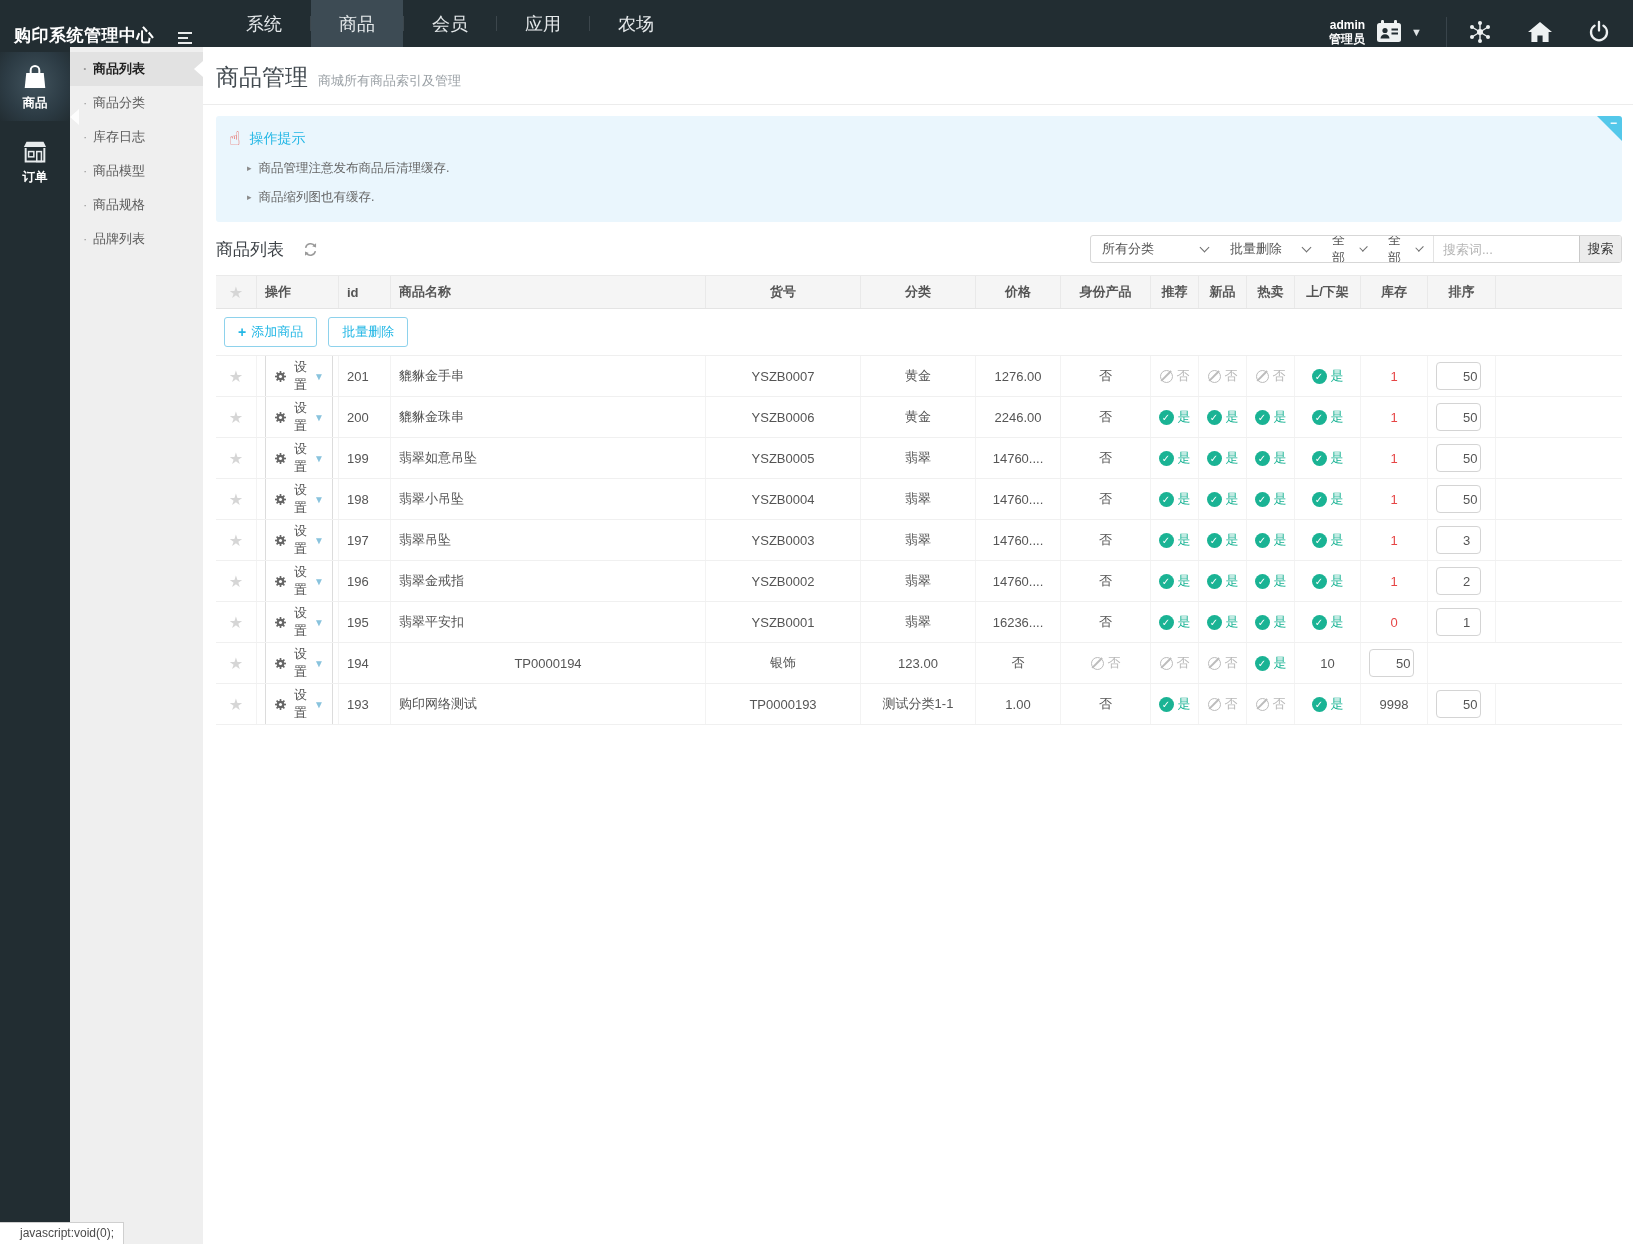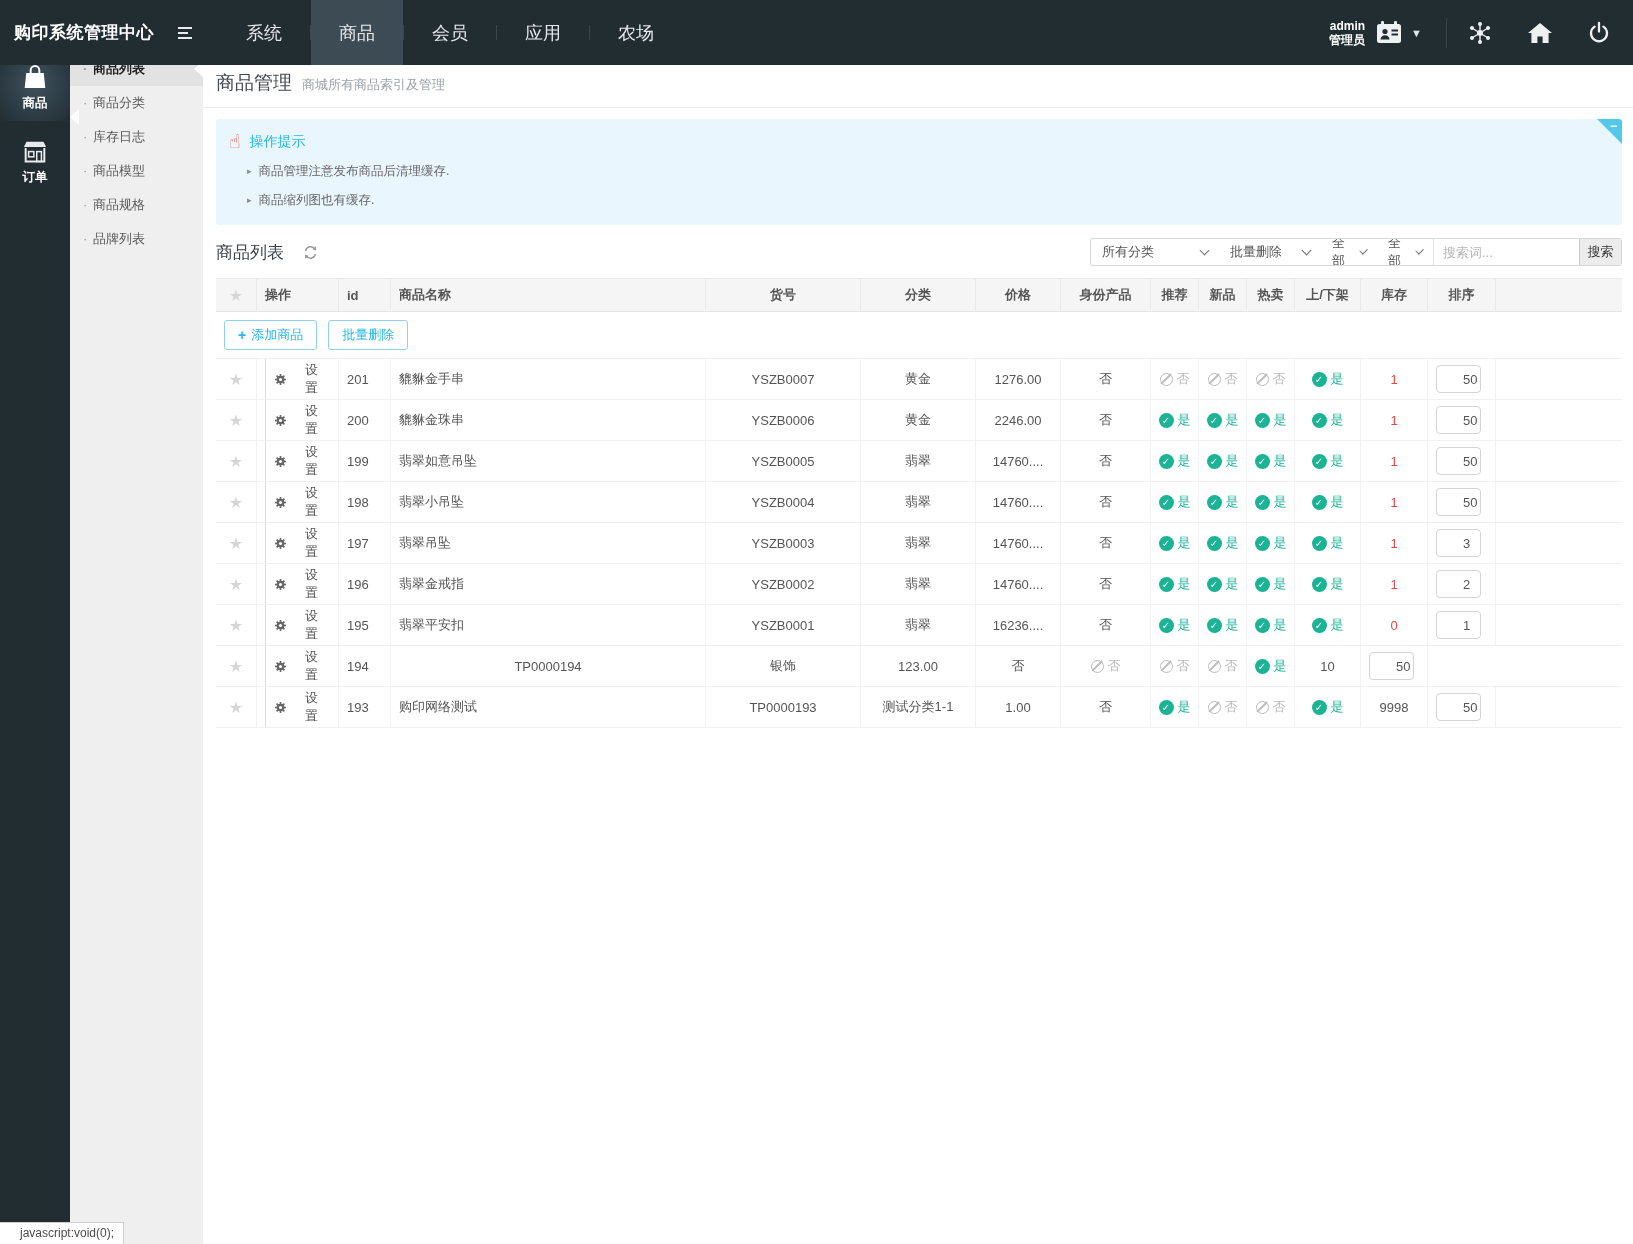--- a/index.html
+++ b/index.html
@@ -1,21 +1,21 @@
 <!DOCTYPE html>
 <html><head>
 <meta charset="utf-8">
 <style>
   * { margin:0; padding:0; box-sizing:border-box; }
   html,body { width:1633px; height:1244px; }
   body { font-family:"Liberation Sans","DejaVu Sans",sans-serif; background:#fff; overflow:hidden; }
   .screen { position:relative; width:1633px; height:1244px; background:#fff; overflow:hidden; }
 
   
-  .navbar { position:absolute; top:0; left:0; right:0; height:65px; background:#222d32; display:flex; align-items:center; color:#fff; z-index:30; }
+  .navbar { position:absolute; top:0; left:0; right:0; height:47px; background:#222d32; display:flex; align-items:flex-end; color:#fff; z-index:30; }
   .brand { font-size:17px; font-weight:bold; padding-left:14px; width:160px; letter-spacing:.5px; }
   .nav-toggle { width:18px; margin:0 0 0 18px; cursor:pointer; }
   .nav-toggle i { display:block; height:2px; background:#e8eaeb; margin:3px 0; }
   .nav-toggle i:nth-child(1){width:14px;} .nav-toggle i:nth-child(2){width:10px;} .nav-toggle i:nth-child(3){width:14px;}
   .topnav { display:flex; height:100%; align-items:center; margin-left:22px; }
   .nav-item { height:100%; display:flex; align-items:center; padding:0 28px; font-size:18px; color:#e4e8ea; cursor:pointer; }
   .nav-item.active { background:#3d4b54; }
   .nav-sep { width:1px; height:15px; background:#3c464c; }
   .nav-right { margin-left:auto; display:flex; align-items:center; padding-right:22px; }
   .user-text { text-align:right; font-size:12px; line-height:14px; font-weight:bold; margin-right:10px; }
@@ -34,21 +34,21 @@
   .submenu { position:absolute; top:47px; left:70px; bottom:0; width:133px; background:#efefef; z-index:21; padding-top:5px; }
   .submenu-arrow { position:absolute; left:0; top:62px; width:0; height:0; border:8px solid transparent; border-left:none; border-right:9px solid #fdfdfd; }
   .submenu-item { height:34px; line-height:34px; padding-left:23px; font-size:13px; color:#5a5a5a; position:relative; cursor:pointer; }
   .submenu-item::before { content:'·'; position:absolute; left:13px; color:#9a9a9a; }
   .submenu-item.active { background:#e2e2e2; color:#1f1f1f; font-weight:bold; }
   .submenu-item.active::after { content:''; position:absolute; right:0; top:50%; margin-top:-8px; border:8px solid transparent; border-right:9px solid #fff; border-left:none; }
 
   
   .content { position:absolute; top:47px; left:203px; right:0; bottom:0; background:#fff; overflow:hidden; }
   .page-header { padding:15px 13px 11px; border-bottom:1px solid #ececec; display:flex; align-items:baseline; }
-  .page-title { font-size:19px; color:#424a50; font-weight:normal;margin-top:8px; }
+  .page-title { font-size:23px; color:#424a50; font-weight:normal; }
   .page-subtitle { font-size:13px; color:#9aa0a5; margin-left:10px; }
 
   .tips { margin:11px 11px 0 13px; background:#eaf6fd; border-radius:3px; position:relative; padding:13px 0 16px; }
   .tips-corner { position:absolute; top:0; right:0; width:0; height:0; border-top:25px solid #54c8ea; border-left:25px solid transparent; border-top-right-radius:3px; cursor:pointer; }
   .tips-corner-glyph { position:absolute; top:0; right:5px; color:#fff; font-size:12px; font-weight:bold; cursor:pointer; }
   .tips-title-row { display:flex; align-items:center; padding-left:13px; }
   .hand-icon { color:#e8574f; font-size:19px; margin-right:9px; line-height:1; }
   .tips-title { color:#23b7e5; font-size:14px; }
   .tips-line { padding-left:31px; margin-top:12px; font-size:12.5px; color:#666; position:relative; }
   .tips-line::before { content:'▸'; color:#8a8a8a; font-size:9px; margin-right:7px; position:relative; top:-1px; }
@@ -74,21 +74,21 @@
   .th.c-center { justify-content:center; padding:0 2px; }
   .toolbar-row { display:flex; gap:11px; padding:8px 8px; border-bottom:1px solid #efefef; }
   .btn-outline { border:1px solid #8ed2ec; color:#23b7e5; background:#fff; border-radius:3px; font-size:13px; padding:5px 13px; display:flex; align-items:center; cursor:pointer; font-family:inherit; }
   .btn-outline .plus { font-weight:bold; font-size:14px; margin-right:5px; }
   .tr { display:grid; grid-template-columns:var(--cols); height:41px; border-bottom:1px solid #f0f0f0; }
   .td { display:flex; align-items:center; padding:0 8px; height:100%; overflow:hidden; }
   .td + .td { border-left:1px solid #f3f3f3; }
   .c-center { justify-content:center; padding:0 2px; }
   .star { color:#d6d6d6; font-size:16px; margin:0 auto; cursor:pointer; }
   .th .star { cursor:default; }
-  .set-btn { border:1px solid #dcdcdc; background:#fff; border-radius:3px; padding:4px 8px; display:flex; align-items:center; gap:18px; color:#555; font-size:13px; cursor:pointer; font-family:inherit; }
+  .set-btn { border:1px solid #dcdcdc; background:#fff; border-radius:3px; padding:4px 8px; display:flex; align-items:center; gap:7px; color:#555; font-size:13px; cursor:pointer; font-family:inherit; }
   .set-btn .caret2 { font-size:10px; color:#89c3dd; }
   .badge { display:inline-flex; align-items:center; gap:4px; font-size:13px; cursor:pointer; }
   .bic { width:15px; height:15px; border-radius:50%; display:inline-flex; align-items:center; justify-content:center; position:relative; flex:none; }
   .badge.yes { color:#1ab394; }
   .badge.yes .bic { background:#1ab394; color:#fff; font-size:10px; }
   .badge.yes .bic::after { content:'✓'; font-weight:bold; }
   .badge.no { color:#b9b9b9; }
   .badge.no .bic { border:1.5px solid #bcbcbc; width:13px; height:13px; }
   .badge.no .bic::after { content:''; position:absolute; left:-2px; top:4.4px; width:14px; height:1.5px; background:#bcbcbc; transform:rotate(-45deg); }
   .c-stock { color:#555; }

